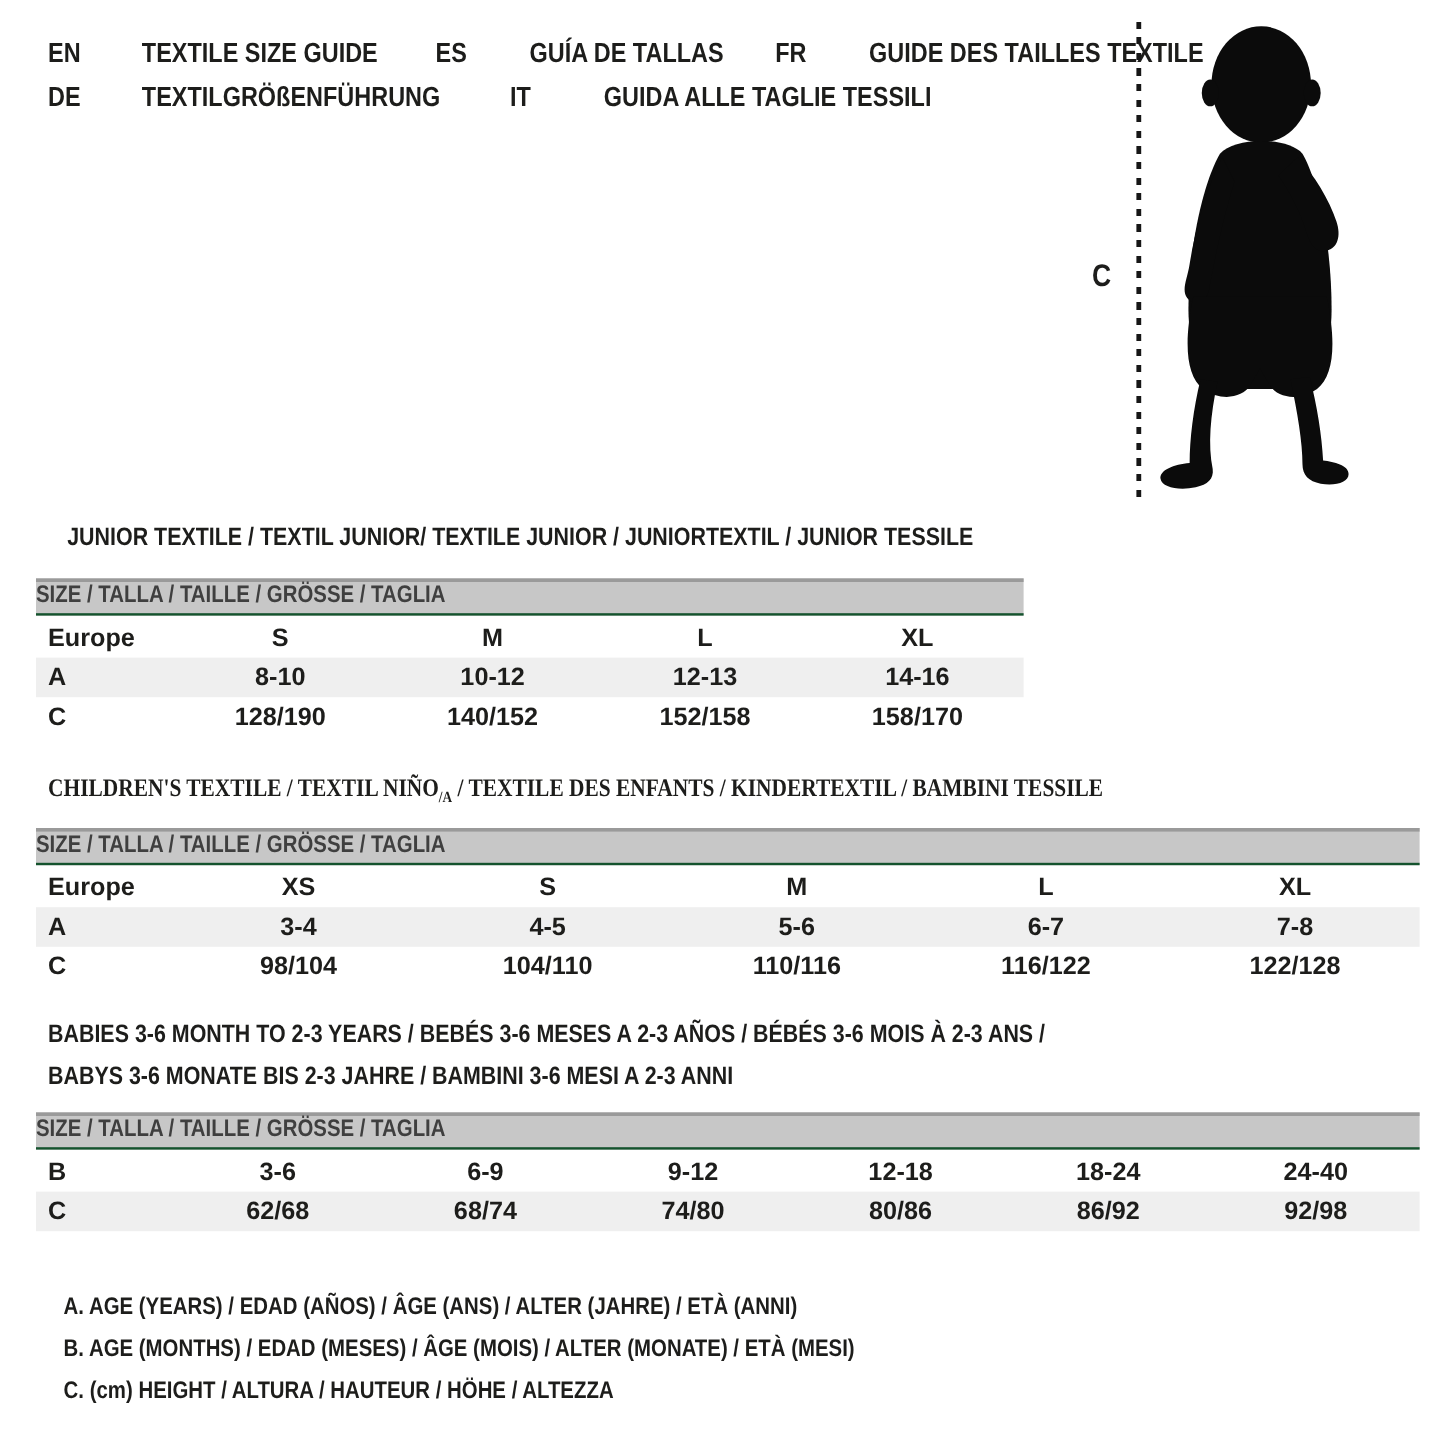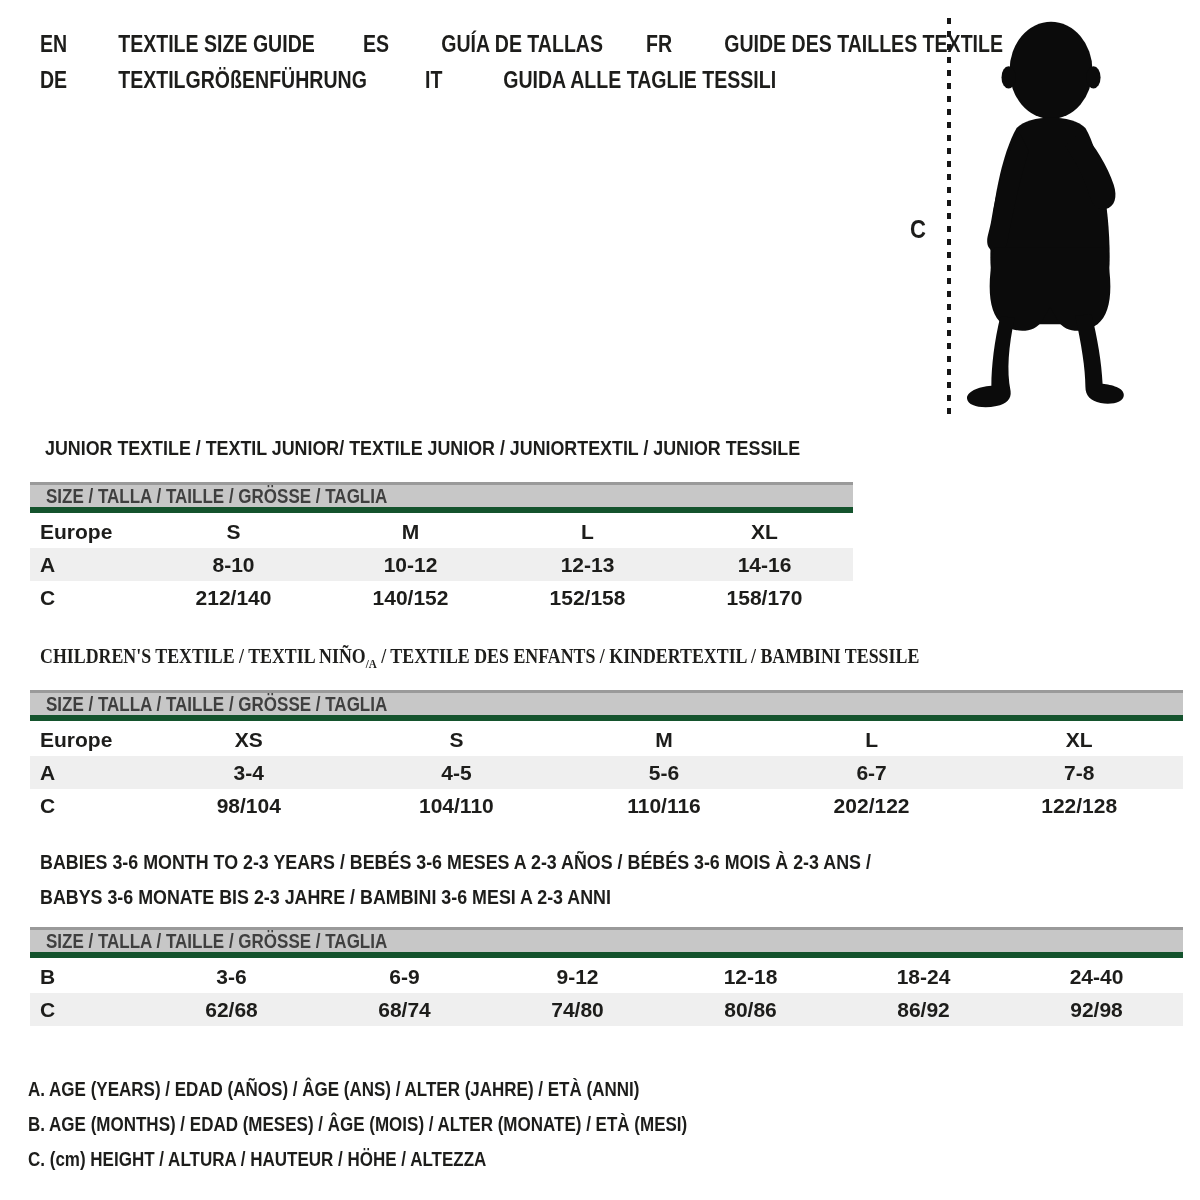--- a/index.html
+++ b/index.html
@@ -16,42 +16,42 @@
   .lang-code{display:inline-block;width:92px;}
 
   
   #measure-line{position:absolute;left:947px;top:18px;width:4px;height:398px;
     background:repeating-linear-gradient(to bottom,#161616 0 6px,transparent 6px 13px);}
   #measure-label{position:absolute;left:910px;top:214px;font-size:26px;}
   #toddler-svg{position:absolute;left:958px;top:12px;}
 
   
   .sec-title{position:absolute;font-size:21px;line-height:24px;}
-  #title-0{left:45px;top:436px;}
+  #title-0{left:56px;top:436px;}
   #title-1{left:40px;top:644px;font-family:Liberation Serif, serif;}
   #title-2{left:40px;top:844px;}
   #title-2 .tline{display:block;height:35px;line-height:35px;}
   sub{font-size:0.62em;}
 
   
   .table{position:absolute;}
   #table-0{left:30px;top:482px;width:823px;}
   #table-1{left:30px;top:690px;width:1153px;}
   #table-2{left:30px;top:927px;width:1153px;}
   .thead{height:31px;box-sizing:border-box;background:#c7c7c7;
-    border-top:3px solid #9a9a9a;border-bottom:6px solid #14532d;
-    display:flex;padding-left:16px;
+    border-top:3px solid #9a9a9a;border-bottom:2px solid #14532d;
+    display:flex;padding-left:0;
     font-size:20px;color:#3f3f3f;margin-bottom:2px;}
   .trow{display:flex;align-items:center;height:33px;font-size:21px;justify-content:space-between;}
   .trow.shaded{background:#efefef;}
   .tlabel{width:115px;box-sizing:border-box;padding-left:10px;flex:0 0 115px;}
   .tcell{flex:1;text-align:center;}
 
   
-  #legend{position:absolute;left:28px;top:1072px;}
+  #legend{position:absolute;left:53px;top:1072px;}
   .legend-line{height:35px;line-height:35px;font-size:20px;}
 </style>
 </head>
 <body>
 
 <div id="page">
 
   <div id="lang-list"><div class="lang-row cond"><span class="lang-code">EN</span><span class="lang-label">TEXTILE SIZE GUIDE</span></div><div class="lang-row cond"><span class="lang-code">ES</span><span class="lang-label">GUÍA DE TALLAS</span></div><div class="lang-row cond"><span class="lang-code">FR</span><span class="lang-label">GUIDE DES TAILLES TEXTILE</span></div><div class="lang-row cond"><span class="lang-code">DE</span><span class="lang-label">TEXTILGRÖßENFÜHRUNG</span></div><div class="lang-row cond"><span class="lang-code">IT</span><span class="lang-label">GUIDA ALLE TAGLIE TESSILI</span></div></div>
 
   <div id="measure-line"></div>
@@ -86,21 +86,21 @@
         </div>
         <div class="trow shaded">
           <div class="tlabel">A</div>
           <div class="tcell">8-10</div>
           <div class="tcell">10-12</div>
           <div class="tcell">12-13</div>
           <div class="tcell">14-16</div>
         </div>
         <div class="trow">
           <div class="tlabel">C</div>
-          <div class="tcell">212/140</div>
+          <div class="tcell">128/190</div>
           <div class="tcell">140/152</div>
           <div class="tcell">152/158</div>
           <div class="tcell">158/170</div>
         </div>
       </div>
   </div>
 
   <div id="title-1" class="sec-title"><span class="tline cond"><span>CHILDREN'S TEXTILE / TEXTIL NIÑO</span><sub>/A</sub><span> / TEXTILE DES ENFANTS / KINDERTEXTIL / BAMBINI TESSILE</span></span></div>
   <div id="table-1" class="table">
     <div class="thead">
@@ -121,21 +121,21 @@
           <div class="tcell">4-5</div>
           <div class="tcell">5-6</div>
           <div class="tcell">6-7</div>
           <div class="tcell">7-8</div>
         </div>
         <div class="trow">
           <div class="tlabel">C</div>
           <div class="tcell">98/104</div>
           <div class="tcell">104/110</div>
           <div class="tcell">110/116</div>
-          <div class="tcell">202/122</div>
+          <div class="tcell">116/122</div>
           <div class="tcell">122/128</div>
         </div>
       </div>
   </div>
 
   <div id="title-2" class="sec-title">
       <span class="tline cond"><span>BABIES 3-6 MONTH TO 2-3 YEARS / BEBÉS 3-6 MESES A 2-3 AÑOS / BÉBÉS 3-6 MOIS À 2-3 ANS /</span></span>
       <span class="tline cond"><span>BABYS 3-6 MONATE BIS 2-3 JAHRE / BAMBINI 3-6 MESI A 2-3 ANNI</span></span>
     </div>
   <div id="table-2" class="table">

